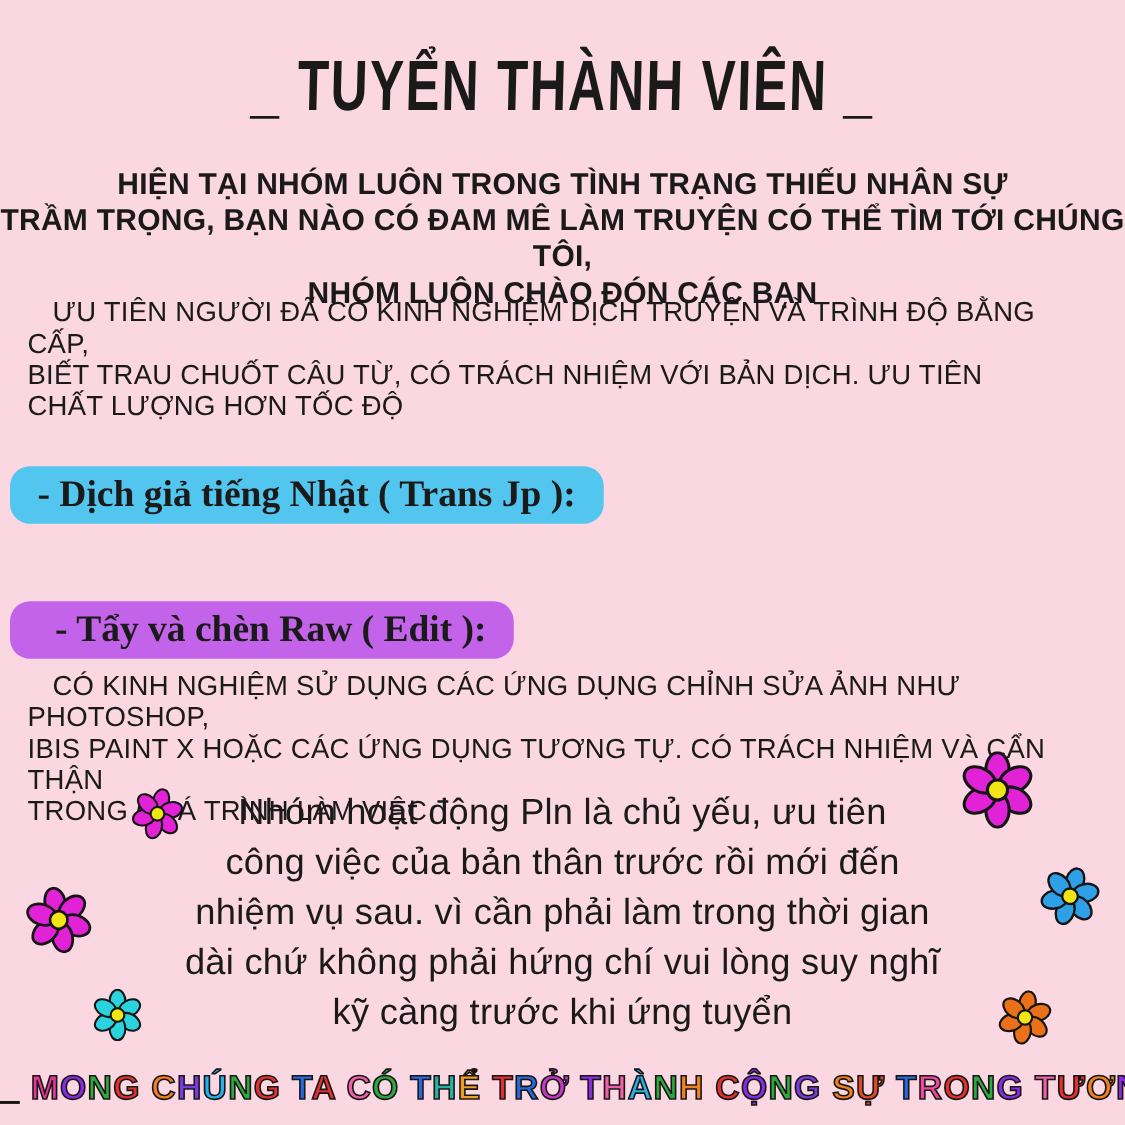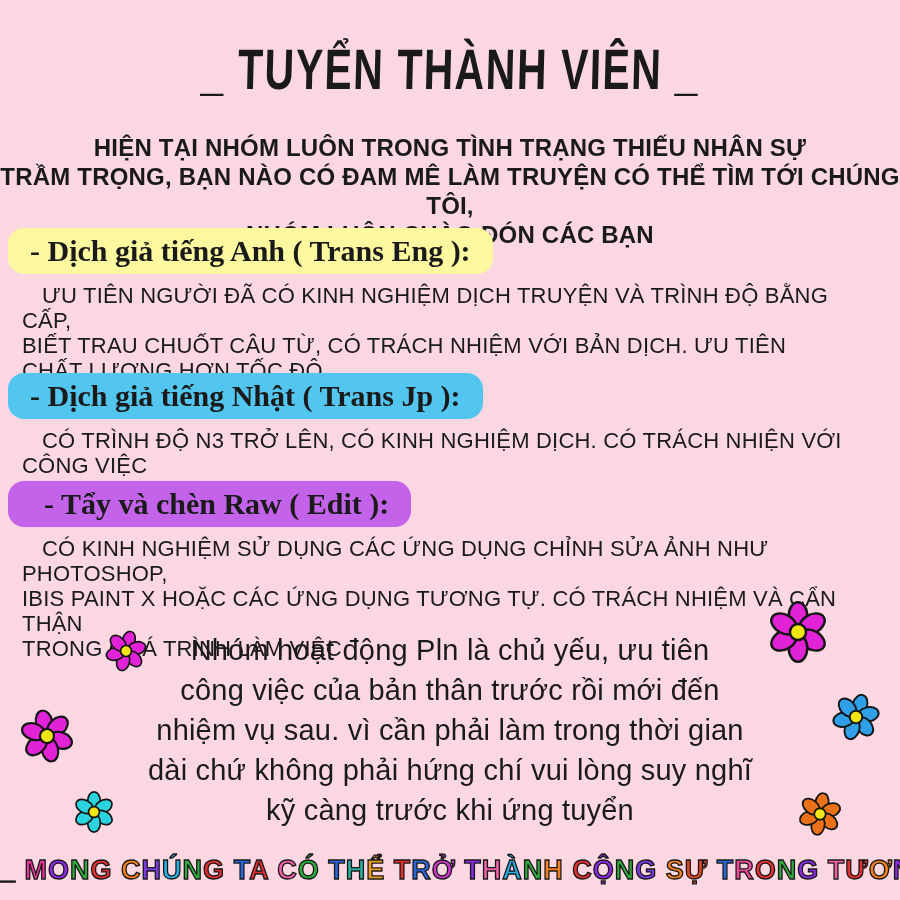--- a/index.html
+++ b/index.html
@@ -52,34 +52,29 @@
 
   <div class="title">
     <span class="title-inner">_ TUYỂN THÀNH VIÊN _</span>
   </div>
 
   <p class="intro">HIỆN TẠI NHÓM LUÔN TRONG TÌNH TRẠNG THIẾU NHÂN SỰ
 TRẦM TRỌNG, BẠN NÀO CÓ ĐAM MÊ LÀM TRUYỆN CÓ THỂ TÌM TỚI CHÚNG TÔI,
 NHÓM LUÔN CHÀO ĐÓN CÁC BẠN</p>
 
   <section class="role" style="top:228px">
-    <div class="pill" style="background: rgb(251, 248, 160);">
-      <span>- Dịch giả tiếng Anh ( Trans Eng ):</span>
-    </div>
     <p class="role-body">ƯU TIÊN NGƯỜI ĐÃ CÓ KINH NGHIỆM DỊCH TRUYỆN VÀ TRÌNH ĐỘ BẰNG CẤP,
 BIẾT TRAU CHUỐT CÂU TỪ, CÓ TRÁCH NHIỆM VỚI BẢN DỊCH. ƯU TIÊN
 CHẤT LƯỢNG HƠN TỐC ĐỘ</p>
   </section>
 
   <section class="role" style="top:373px">
     <div class="pill" style="background: rgb(83, 198, 239); text-align: right;">
       <span>- Dịch giả tiếng Nhật ( Trans Jp ):</span>
     </div>
-    <p class="role-body">CÓ TRÌNH ĐỘ N3 TRỞ LÊN, CÓ KINH NGHIỆM DỊCH. CÓ TRÁCH NHIỆN VỚI
-CÔNG VIỆC</p>
   </section>
 
   <section class="role" style="top:481px">
     <div class="pill" style="background: rgb(194, 99, 233); padding-left: 36px;">
       <span>- Tẩy và chèn Raw ( Edit ):</span>
     </div>
     <p class="role-body">CÓ KINH NGHIỆM SỬ DỤNG CÁC ỨNG DỤNG CHỈNH SỬA ẢNH NHƯ PHOTOSHOP,
 IBIS PAINT X HOẶC CÁC ỨNG DỤNG TƯƠNG TỰ. CÓ TRÁCH NHIỆM VÀ CẨN THẬN
 TRONG QUÁ TRÌNH LÀM VIỆC</p>
   </section>

